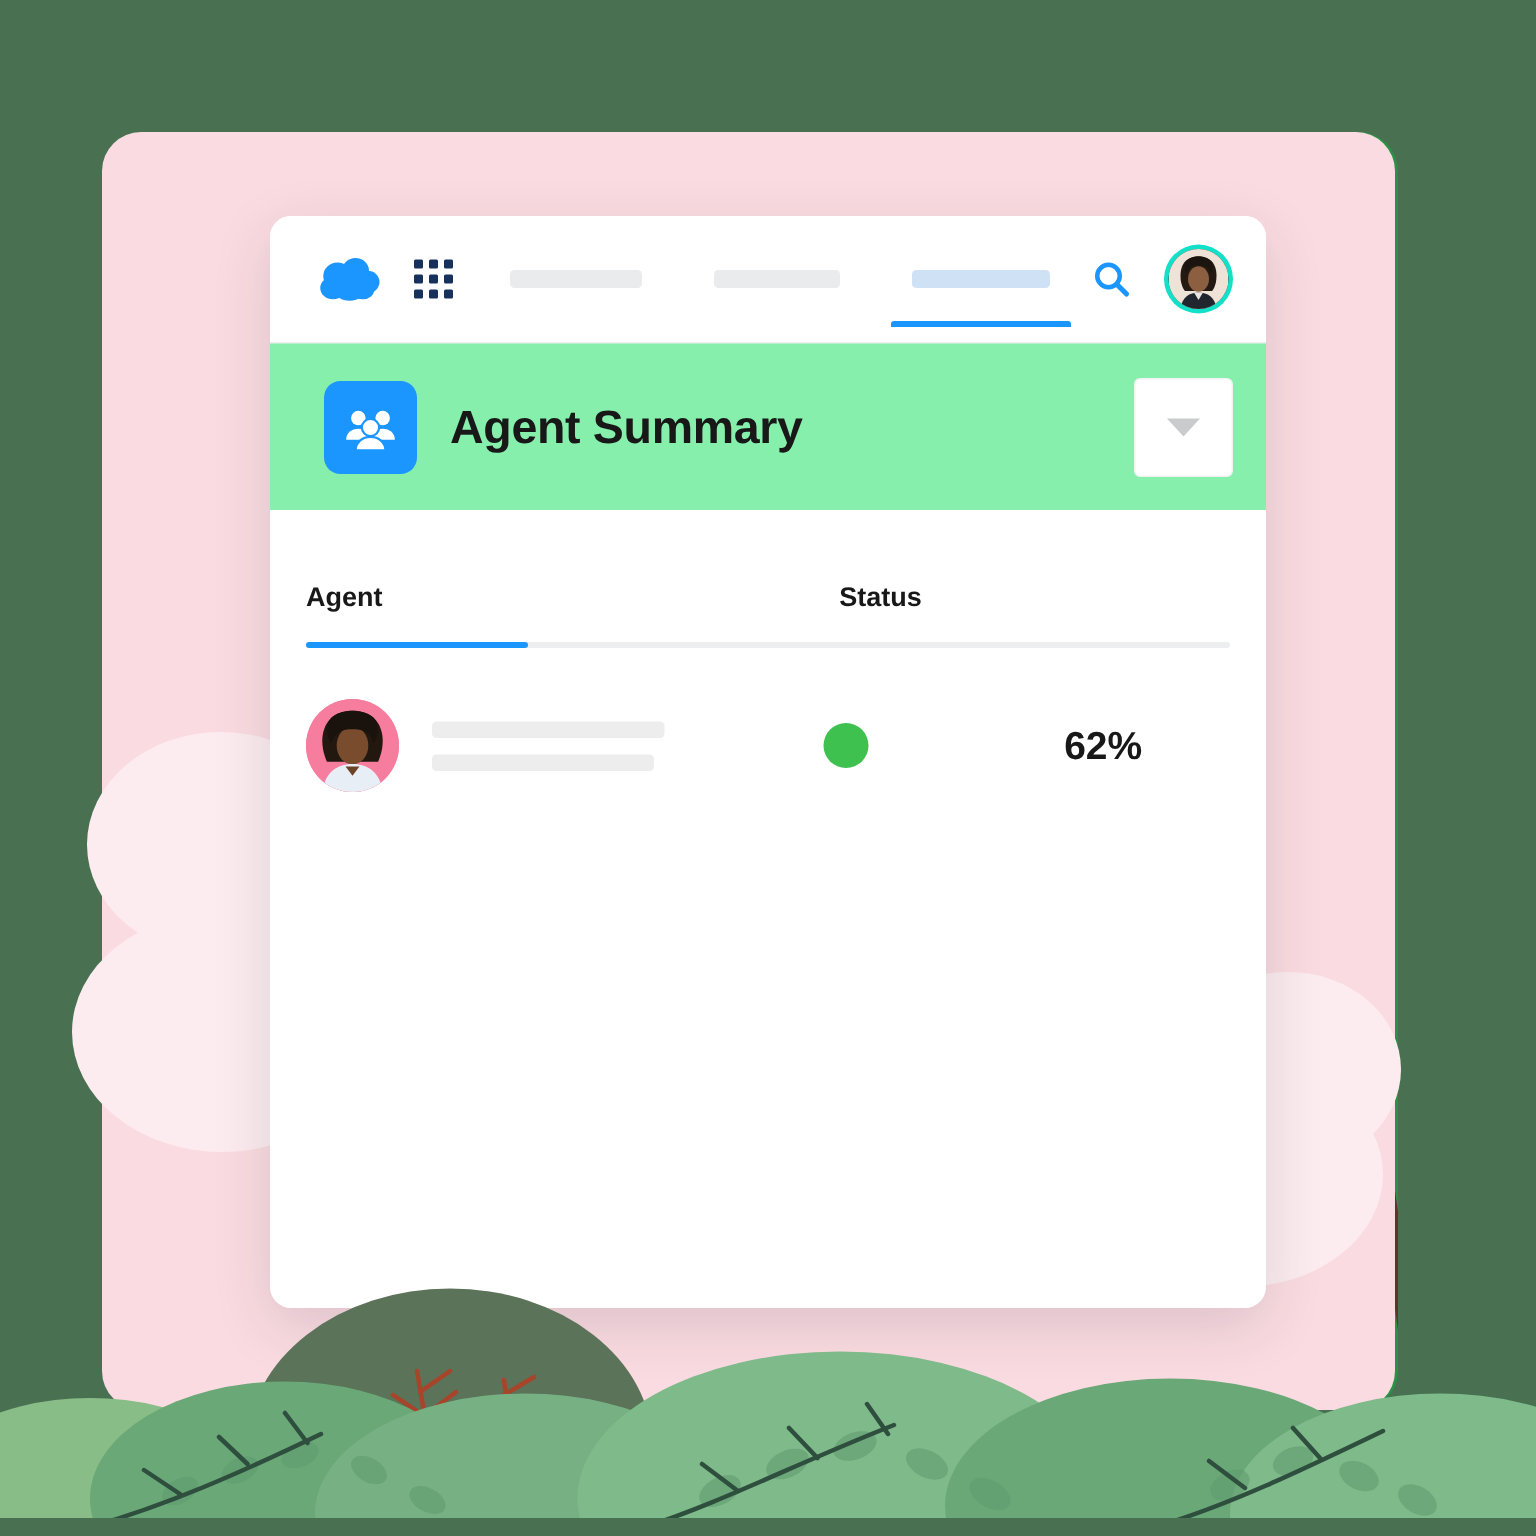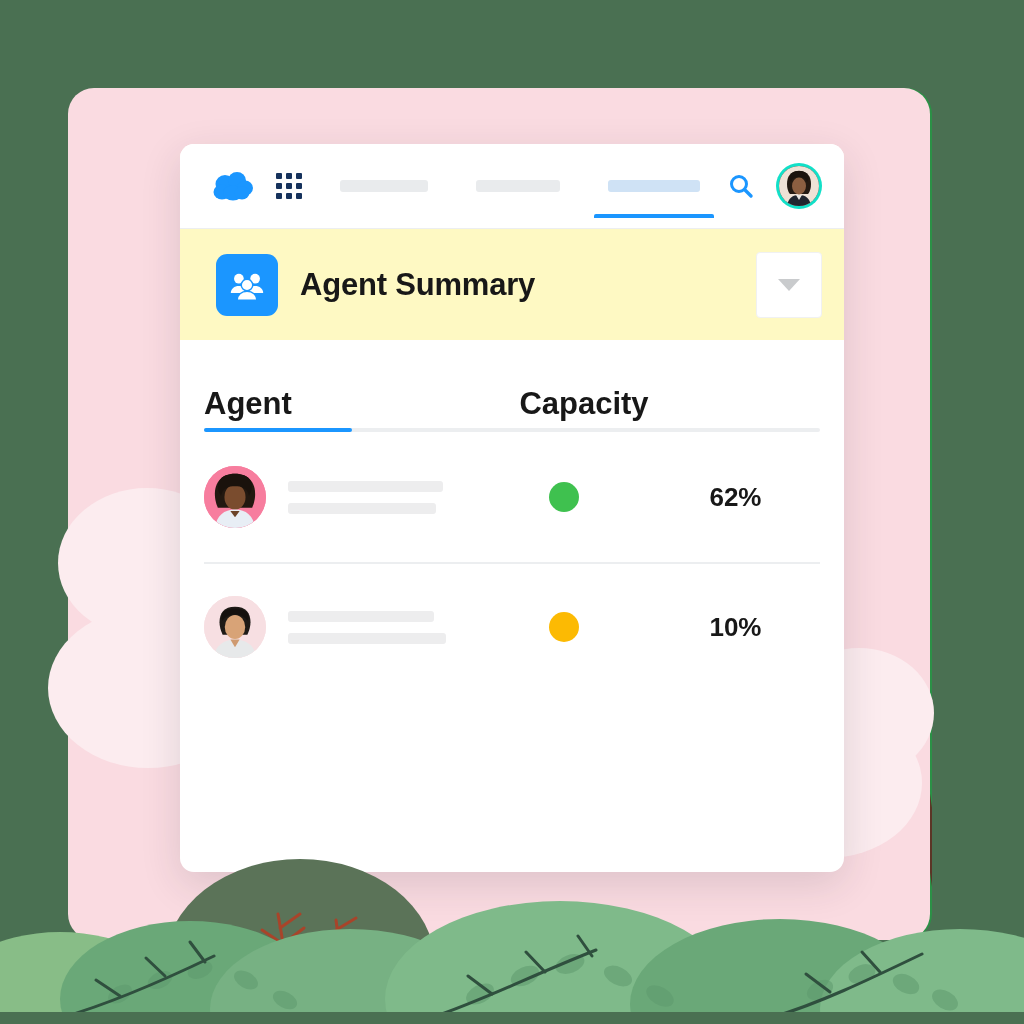--- a/index.html
+++ b/index.html
@@ -104,21 +104,21 @@
   }
   .avatar-nav .photo {
     width: 100%; height: 100%; border-radius: 50%;
     background: #2c2218;
     overflow: hidden; position: relative;
   }
 
   
   .page-header {
     height: 112px;
-    background: #fef9c3;
+    background: #86efac;
     border-top: 1px solid #eceef0;
     display: flex;
     align-items: center;
     padding: 0 22px 0 36px;
   }
   .obj-icon {
     width: 62px; height: 62px;
     background: #1b96ff;
     border-radius: 11px;
     display: flex; align-items: center; justify-content: center;
@@ -148,21 +148,21 @@
   }
 
   
   .table-wrap { padding: 0 24px; background: #fff; }
   .thead {
     display: flex;
     align-items: flex-end;
     height: 92px;
     position: relative;
   }
-  .th { font-size: 31px; font-weight: bold; color: #181818; padding-bottom: 10px; }
+  .th { font-size: 18px; font-weight: bold; color: #181818; padding-bottom: 23px; }
   .th-agent { width: 290px; }
   .th-status { width: 186px; text-align: center; }
   .th-capacity { width: 180px; text-align: center; }
   .thead-rule {
     position: absolute; left: 0; right: 0; bottom: 0;
     height: 4px; background: #eceef0; border-radius: 2px;
   }
   .thead-rule::before {
     content: ""; position: absolute; left: 0; top: 0;
     width: 148px; height: 4px; background: #1b96ff; border-radius: 2px;
@@ -297,21 +297,21 @@
       <div class="header-spacer"></div>
       <div class="dropdown-btn">
         <span class="caret-down"></span>
       </div>
     </div>
 
     <div class="table-wrap">
 
       <div class="thead">
         <div class="th th-agent">Agent</div>
-        <div class="th th-capacity">Capacity</div>
+        <div class="th th-status">Status</div>
         <div class="thead-rule"></div>
       </div>
 
 
       <div class="row">
         <div class="cell-agent">
           <div class="avatar-row" style="background:#f77d9e">
             <svg viewBox="0 0 40 40" width="100%" height="100%">
               <rect width="40" height="40" fill="#f77d9e"></rect>
               <path d="M20 5c9 0 13 6 13 13 0 5-2 9-2 9H9s-2-4-2-9C7 11 11 5 20 5z" fill="#221810"></path>
@@ -325,42 +325,20 @@
             <span style="width:155px"></span>
             <span style="width:148px"></span>
           </div>
         </div>
         <div class="cell-status">
           <span class="dot" style="background:#3fc14f"></span>
         </div>
         <div class="cell-capacity">62%</div>
       </div>
 
-      <div class="row">
-        <div class="cell-agent">
-          <div class="avatar-row" style="background:#f7dfe2">
-            <svg viewBox="0 0 40 40" width="100%" height="100%">
-              <rect width="40" height="40" fill="#f7dfe2"></rect>
-              <path d="M20 7c7 0 10 4 10 10 0 4-2 8-2 8H12s-2-4-2-8c0-6 3-10 10-10z" fill="#1e1a16"></path>
-              <ellipse cx="20" cy="20" rx="6.6" ry="7.8" fill="#d8a377"></ellipse>
-              <path d="M12 11c3-4 13-4 16 0 1 2 1 4 0 5-2-3-5-4-8-4s-6 1-8 4c-1-1-1-3 0-5z" fill="#15110e"></path>
-              <path d="M6 40c1-8 7-12 14-12s13 4 14 12z" fill="#e7e9ea"></path>
-              <path d="M17 28l3 5 3-5z" fill="#cf9a70"></path>
-            </svg>
-          </div>
-          <div class="name-lines">
-            <span style="width:146px"></span>
-            <span style="width:158px"></span>
-          </div>
-        </div>
-        <div class="cell-status">
-          <span class="dot" style="background:#fcba03"></span>
-        </div>
-        <div class="cell-capacity">10%</div>
-      </div>
 
     </div>
   </div>
 
   <svg class="bushes" viewBox="0 0 1024 220">
     <ellipse cx="300" cy="160" rx="135" ry="105" fill="#5b7358"></ellipse>
     <g stroke="#a8442a" stroke-width="3" fill="none" stroke-linecap="round">
       <path d="M232 185 L218 126 M232 170 L210 156 M232 170 L254 152 M226 152 L208 140 M226 152 L246 136"></path>
       <path d="M290 180 L278 110 M288 160 L266 142 M288 160 L310 144 M283 140 L262 126 M283 140 L304 124 M280 124 L300 110"></path>
       <path d="M345 182 L336 116 M343 160 L320 144 M343 160 L366 146 M339 142 L318 130 M339 142 L360 128 M336 126 L356 114"></path>

